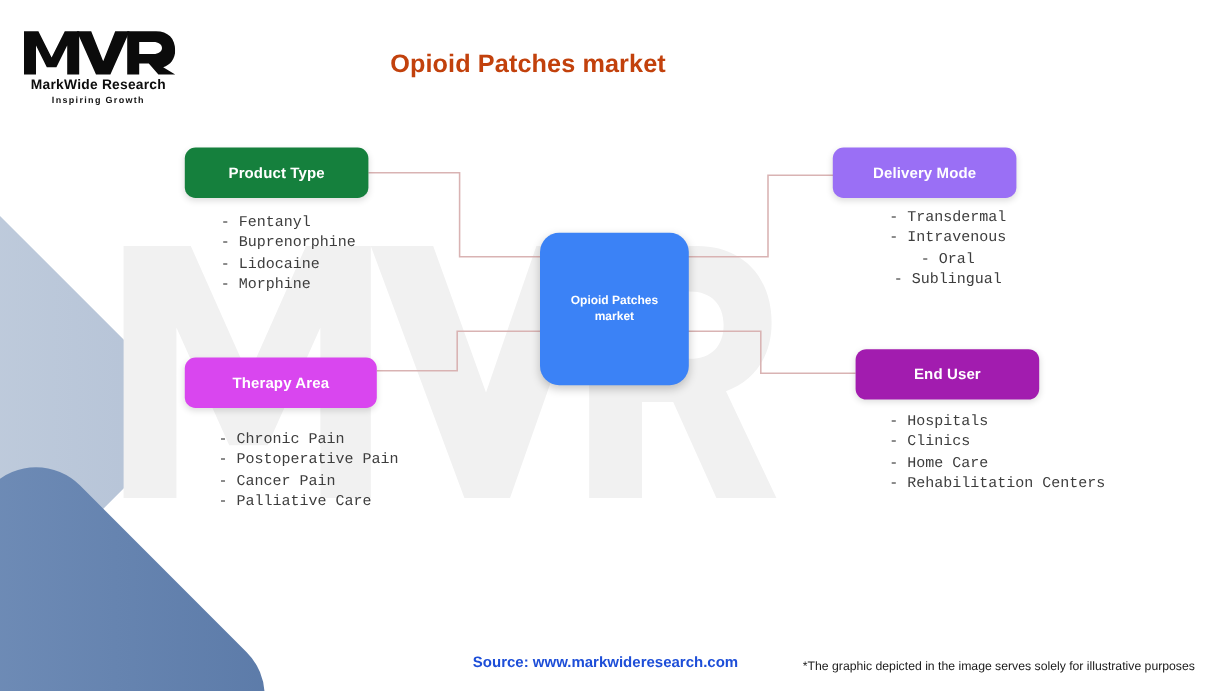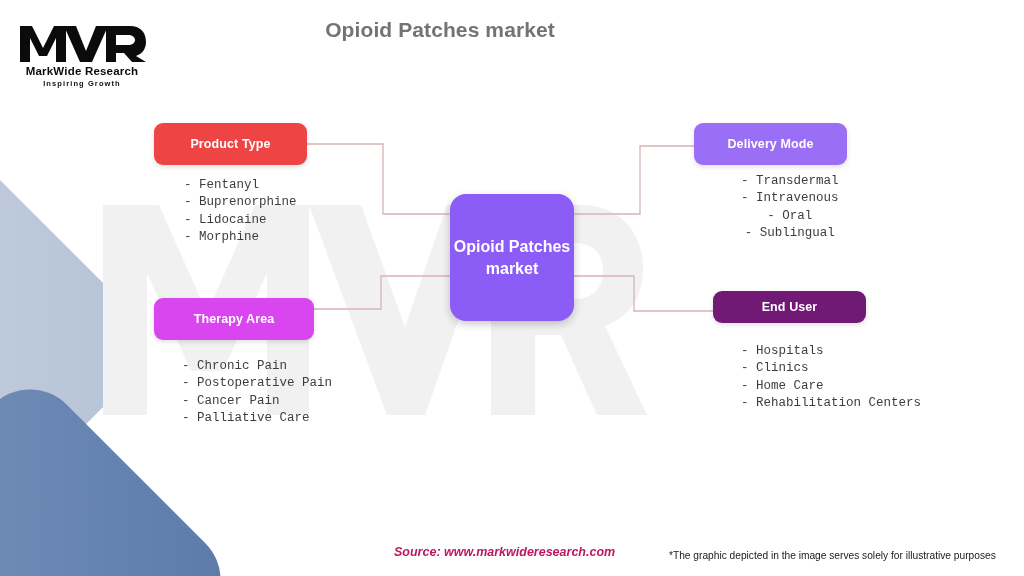--- a/index.html
+++ b/index.html
@@ -66,26 +66,26 @@
     text-align: center;
     width: 116px;
     margin-left: 6px;
     margin-top: 2px;
   }
 
   
   .title {
     position: absolute;
     left: 0;
-    top: 18px;
+    top: 42px;
     width: 880px;
     text-align: center;
     font-size: 21px;
     font-weight: bold;
-    color: #737373;
+    color: #c2410c;
     letter-spacing: 0.1px;
   }
 
   
   .connectors {
     position: absolute;
     left: 0; top: 0;
     width: 1024px; height: 576px;
   }
 
@@ -95,39 +95,39 @@
     border-radius: 9px;
     display: flex;
     align-items: center;
     justify-content: center;
     color: #ffffff;
     font-size: 12.5px;
     font-weight: bold;
     letter-spacing: 0.1px;
     box-shadow: 0 2px 5px rgba(0,0,0,0.13);
   }
-  .node.product   { left:154px; top:123px;  width:153px; height:42px; background:#ef4444; }
+  .node.product   { left:154px; top:123px;  width:153px; height:42px; background:#15803d; }
   .node.delivery  { left:694px; top:123px;  width:153px; height:42px; background:#9a6ff5; }
   .node.therapy   { left:154px; top:298px;  width:160px; height:42px; background:#d946ef; }
-  .node.enduser   { left:713px; top:291px;  width:153px; height:32px; background:#701a75; }
+  .node.enduser   { left:713px; top:291px;  width:153px; height:42px; background:#a21caf; }
 
   .center-node {
     position: absolute;
     left: 450px;
     top: 194px;
     width: 124px;
     height: 127px;
-    background: #8b5cf6;
+    background: #3b82f6;
     border-radius: 16px;
     display: flex;
     align-items: center;
     justify-content: center;
     text-align: center;
     color: #ffffff;
-    font-size: 16px;
+    font-size: 10px;
     font-weight: bold;
     line-height: 1.35;
     box-shadow: 0 3px 8px rgba(0,0,0,0.22);
   }
 
   
   .items {
     position: absolute;
     font-size: 12.5px;
     color: #3d3d3d;
@@ -140,22 +140,21 @@
   .items.enduser  { left:741px; top:343px; }
   .items div { margin: 0; padding: 0; font-family: Liberation Mono, monospace; }
 
   
   .source {
     position: absolute;
     left: 394px;
     top: 545px;
     font-size: 12.5px;
     font-weight: bold;
-    color: #be185d;
-    font-style: italic;
+    color: #1d4ed8;
   }
   .disclaimer {
     position: absolute;
     left: 669px;
     top: 550px;
     font-size: 10.2px;
     color: #1a1a1a;
     white-space: nowrap;
   }
 </style>

